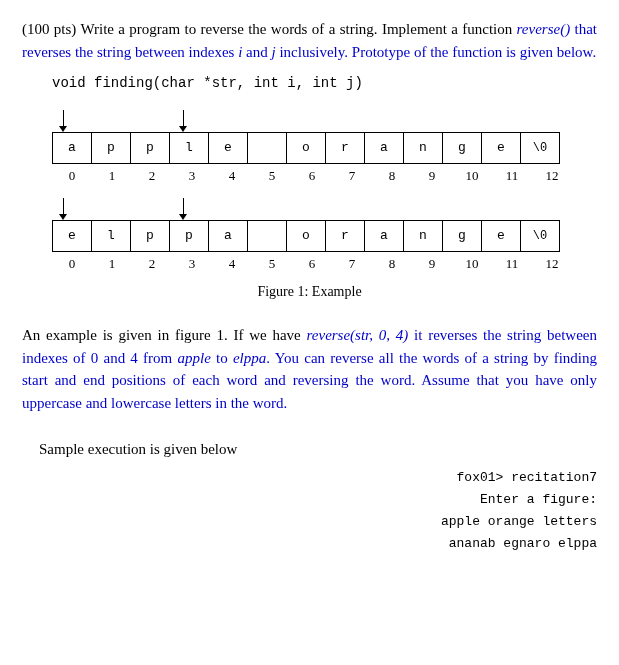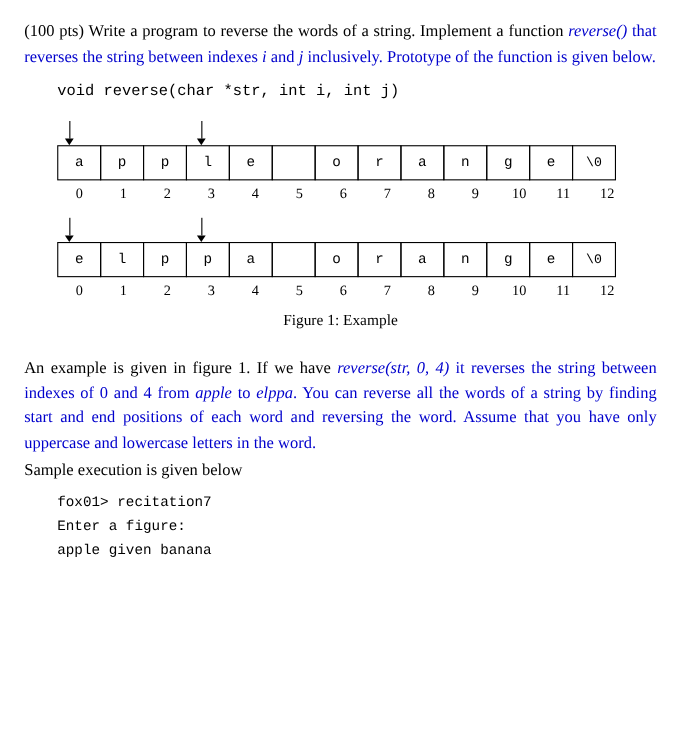--- a/index.html
+++ b/index.html
@@ -82,50 +82,52 @@
       font-size: 13px;
       font-family: "Times New Roman", Times, serif;
     }
     .figure-caption {
       text-align: left;
       margin: 8px 0 12px 0;
       font-size: 14px;
     }
     .body-text {
       text-align: justify;
-      margin-bottom: 3px;
+      margin-bottom: 24px;
     }
     .body-text .highlight {
       color: #0000cc;
     }
     .sample-label {
       margin-bottom: 6px;
+      margin-left: 17px;
     }
     .sample-code {
       font-family: "Courier New", Courier, monospace;
       font-size: 13px;
       margin-left: 30px;
       line-height: 1.7;
+      text-align: right;
     }
     .two-arrow-row {
       display: flex;
       margin-left: 30px;
       height: 28px;
       align-items: flex-end;
     }
   </style>
 </head>
 <body>
 
 <p class="intro-text">
   <span>(100 pts)</span>
   <span> Write a program to reverse the words of a string.  Implement a function </span><span class="highlight italic">reverse()</span><span class="highlight"> that reverses the string between indexes </span><span class="highlight italic">i</span><span class="highlight"> and </span><span class="highlight italic">j</span><span class="highlight"> inclusively.  Prototype of the function is given below.</span>
 </p>
 
-<div class="code-block">void reverse(char *str, int i, int j)</div>
+<div class="code-block">void finding(char *str, int i, int j)</div>
 
 <div class="diagram-area">
 
   <div style="display:flex; flex-direction:column; width:100%;">
 
     <div class="two-arrow-row">
 
       <div style="display:flex; align-items:flex-end;">
         <div class="arrow-down">
           <div class="arrow-line"></div>
@@ -224,14 +226,15 @@
 
 <p class="body-text">
   <span>An example is given in figure 1.  If we have </span><span class="highlight italic">reverse(str, 0, 4)</span><span class="highlight"> it reverses the string between indexes of 0 and 4 from </span><span class="highlight italic">apple</span><span class="highlight"> to </span><span class="highlight italic">elppa</span><span class="highlight">.  You can reverse all the words of a string by finding start and end positions of each word and reversing the word.  Assume that you have only uppercase and lowercase letters in the word.</span>
 </p>
 
 <p class="body-text sample-label">Sample execution is given below</p>
 
 <div class="sample-code">
   <div>fox01&gt; recitation7</div>
   <div>Enter a figure:</div>
-  <div>apple given banana</div>
+  <div>apple orange letters</div>
+  <div>ananab egnaro elppa</div>
 </div>
 
 </body></html>

